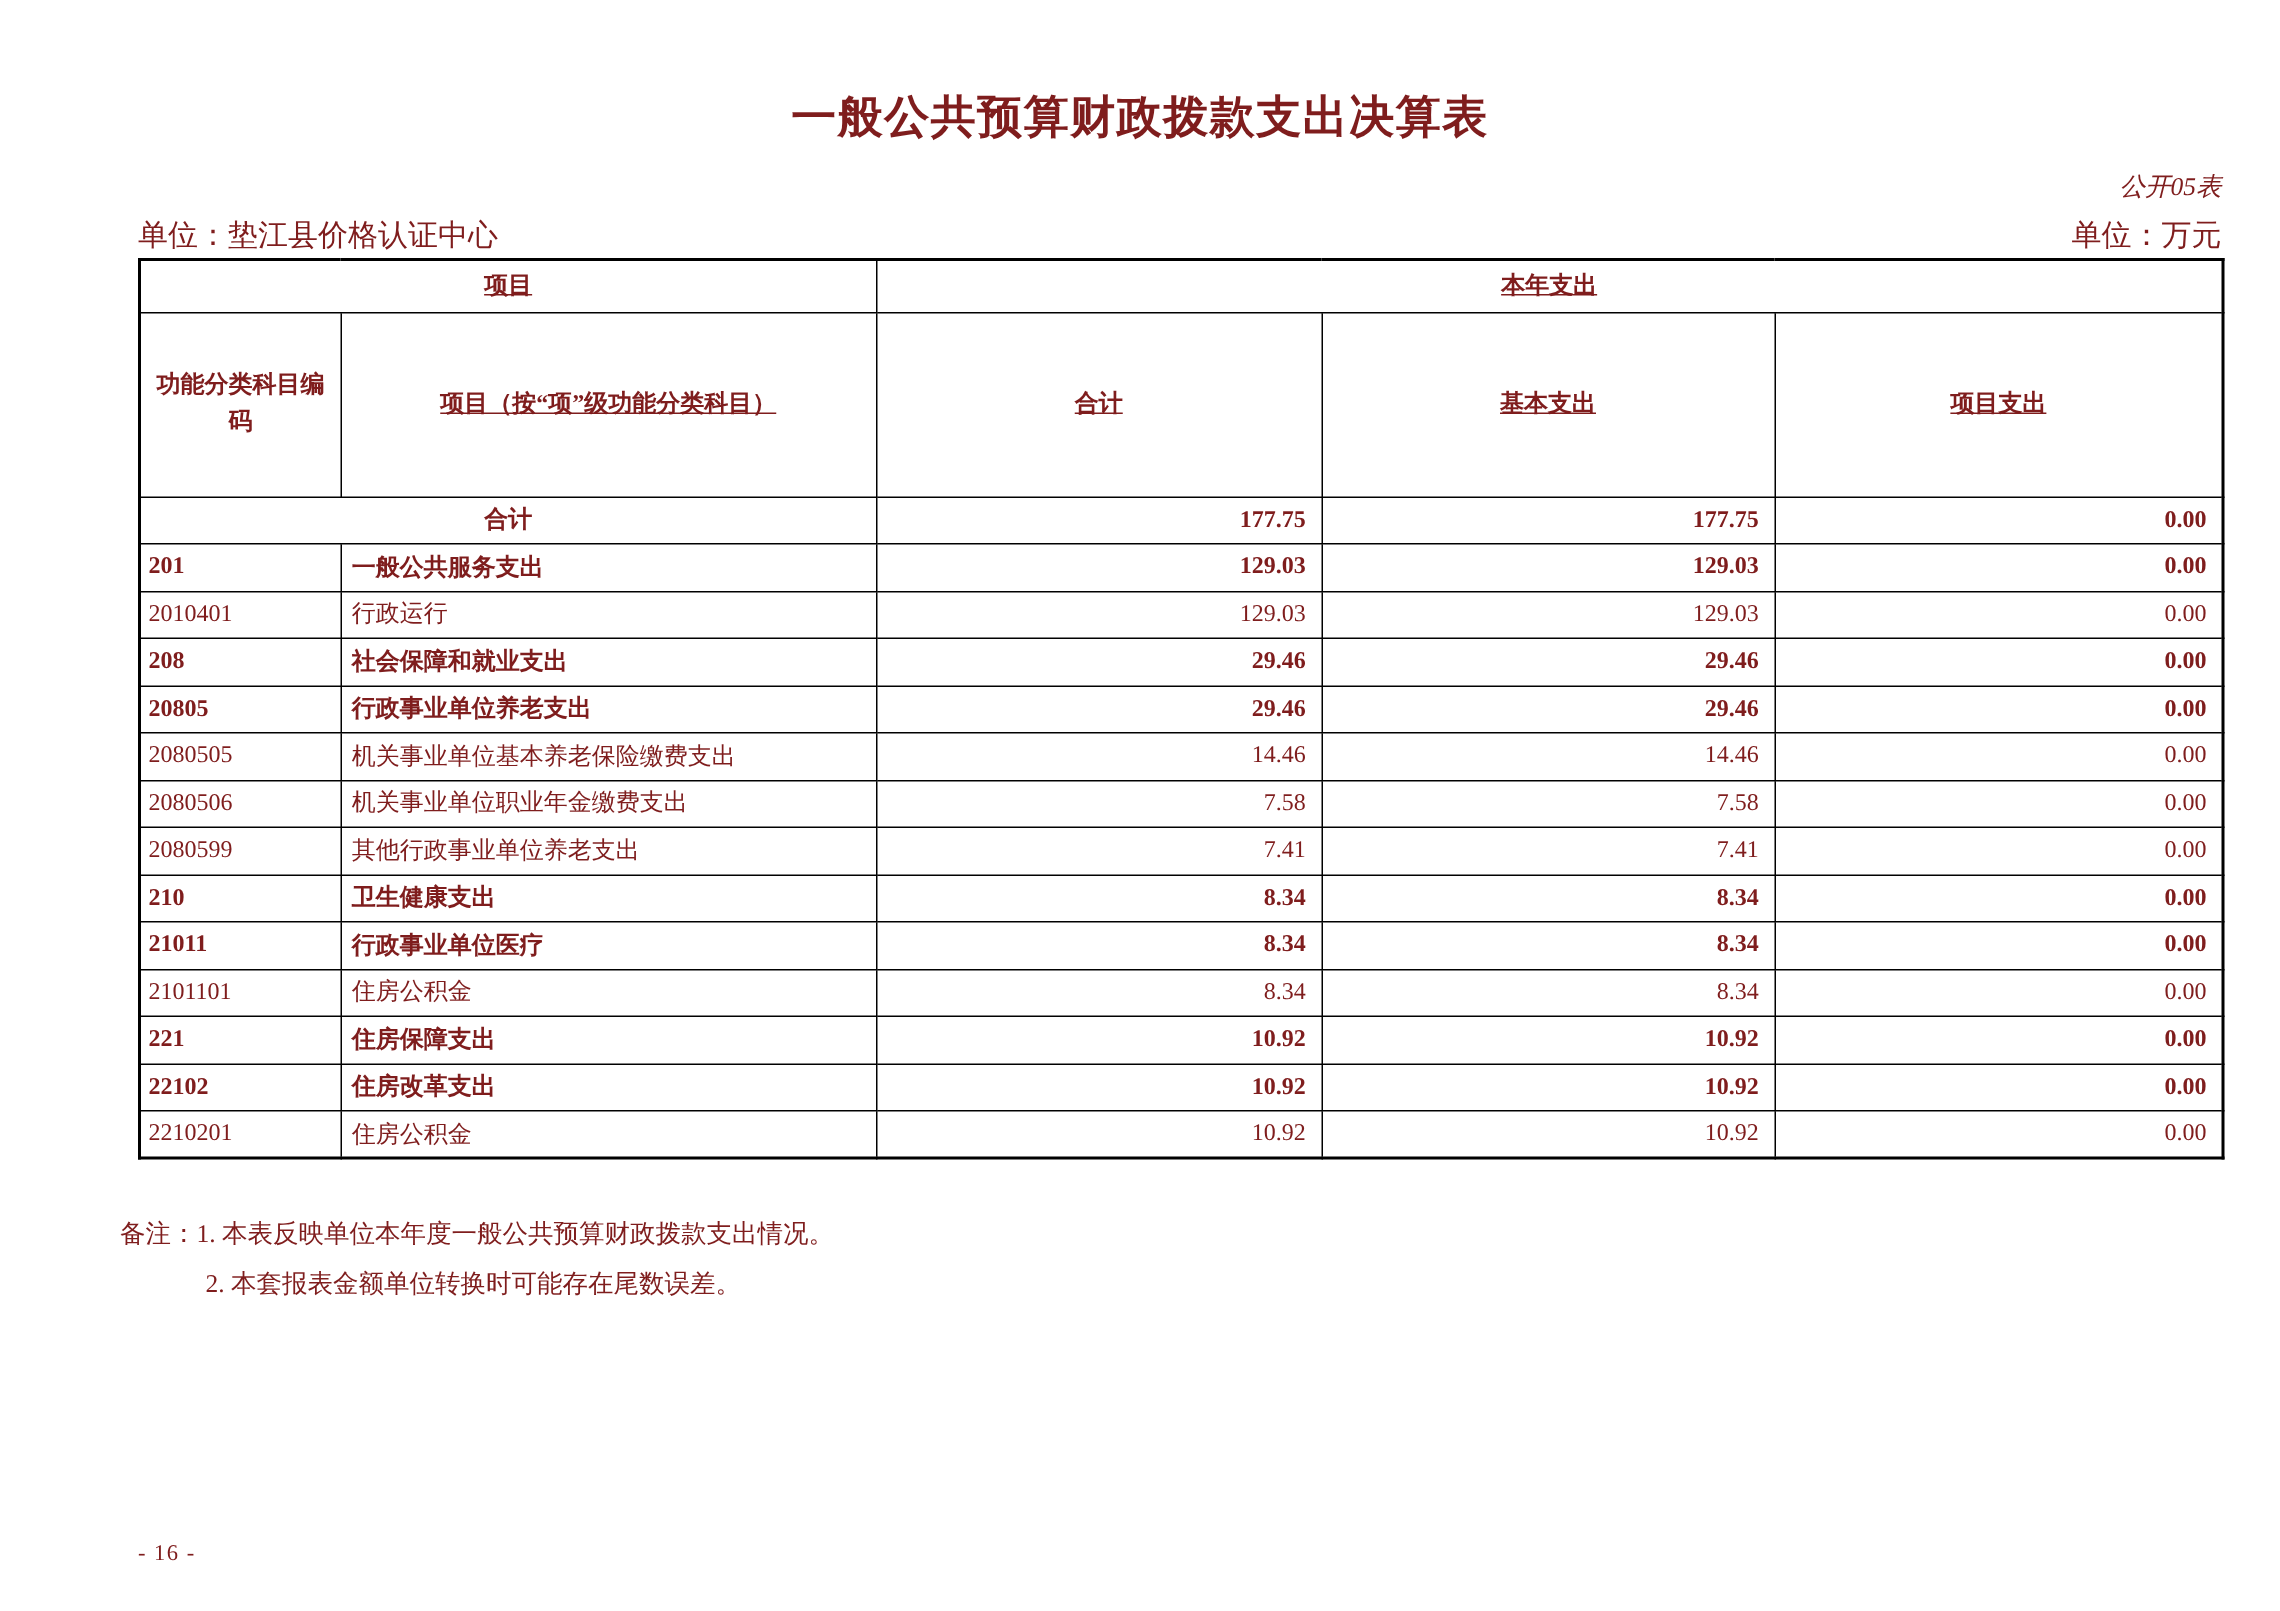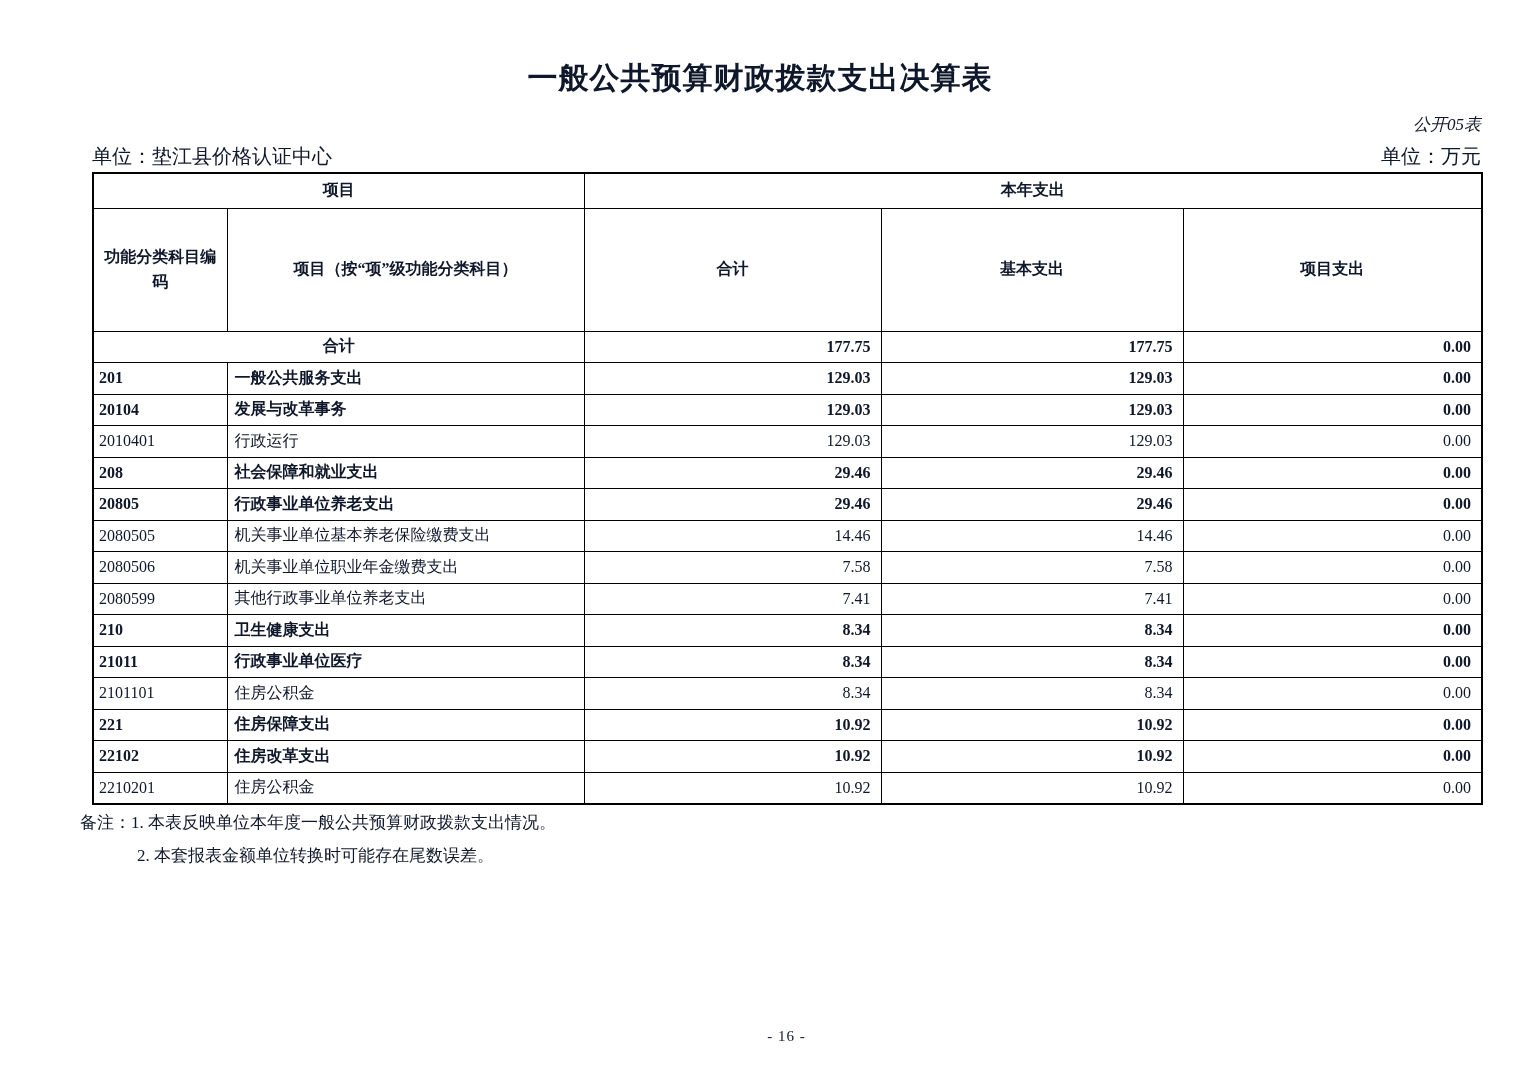--- a/index.html
+++ b/index.html
@@ -5,21 +5,21 @@
   html, body {
     margin: 0;
     padding: 0;
     background: #ffffff;
   }
   .page {
     position: relative;
     width: 1520px;
     height: 1074px;
     background: #ffffff;
-    color: #0f172a;
+    color: #7f1d1d;
     font-family: "Liberation Serif", "DejaVu Serif", serif;
     overflow: hidden;
   }
   .title {
     position: absolute;
     top: 58px;
     left: 0;
     width: 100%;
     margin: 0;
     text-align: center;
@@ -53,21 +53,21 @@
     border: 2px solid #000000;
   }
   .budget-table th,
   .budget-table td {
     border: 1px solid #000000;
     padding: 0;
     font-size: 16px;
     overflow: hidden;
     vertical-align: middle;
   }
-  .budget-table thead th { font-weight: bold; text-align: center; }
+  .budget-table thead th { font-weight: bold; text-align: center; text-decoration: underline; }
   tr.h1 { height: 35px; }
   tr.h2 { height: 123px; }
   .budget-table tbody tr { height: 31.5px; }
   .wrap-narrow {
     display: inline-block;
     max-width: 118px;
     line-height: 1.55;
   }
   td.cell-code { text-align: left; padding-left: 5px; margin-top: 48px; }
   td.cell-name { text-align: left; padding-left: 7px; }
@@ -82,21 +82,21 @@
     left: 80px;
     font-size: 17px;
     line-height: 33px;
   }
   .note-line2 { padding-left: 57px; }
   .page-number {
     position: absolute;
     top: 1028px;
     left: 92px;
     width: 1389px;
-    text-align: center;
+    text-align: left;
     font-size: 15px;
     letter-spacing: 1px;
   }
 </style>
 </head>
 <body>
 
 <div class="page">
 
   <h1 class="title">一般公共预算财政拨款支出决算表</h1>
@@ -136,27 +136,20 @@
         <td class="cell-num">177.75</td>
         <td class="cell-num">0.00</td>
       </tr>
       <tr class="bold-row">
         <td class="cell-code">201</td>
         <td class="cell-name">一般公共服务支出</td>
         <td class="cell-num">129.03</td>
         <td class="cell-num">129.03</td>
         <td class="cell-num">0.00</td>
       </tr>
-      <tr class="bold-row">
-        <td class="cell-code">20104</td>
-        <td class="cell-name">发展与改革事务</td>
-        <td class="cell-num">129.03</td>
-        <td class="cell-num">129.03</td>
-        <td class="cell-num">0.00</td>
-      </tr>
       <tr class="normal-row">
         <td class="cell-code">2010401</td>
         <td class="cell-name">行政运行</td>
         <td class="cell-num">129.03</td>
         <td class="cell-num">129.03</td>
         <td class="cell-num">0.00</td>
       </tr>
       <tr class="bold-row">
         <td class="cell-code">208</td>
         <td class="cell-name">社会保障和就业支出</td>

